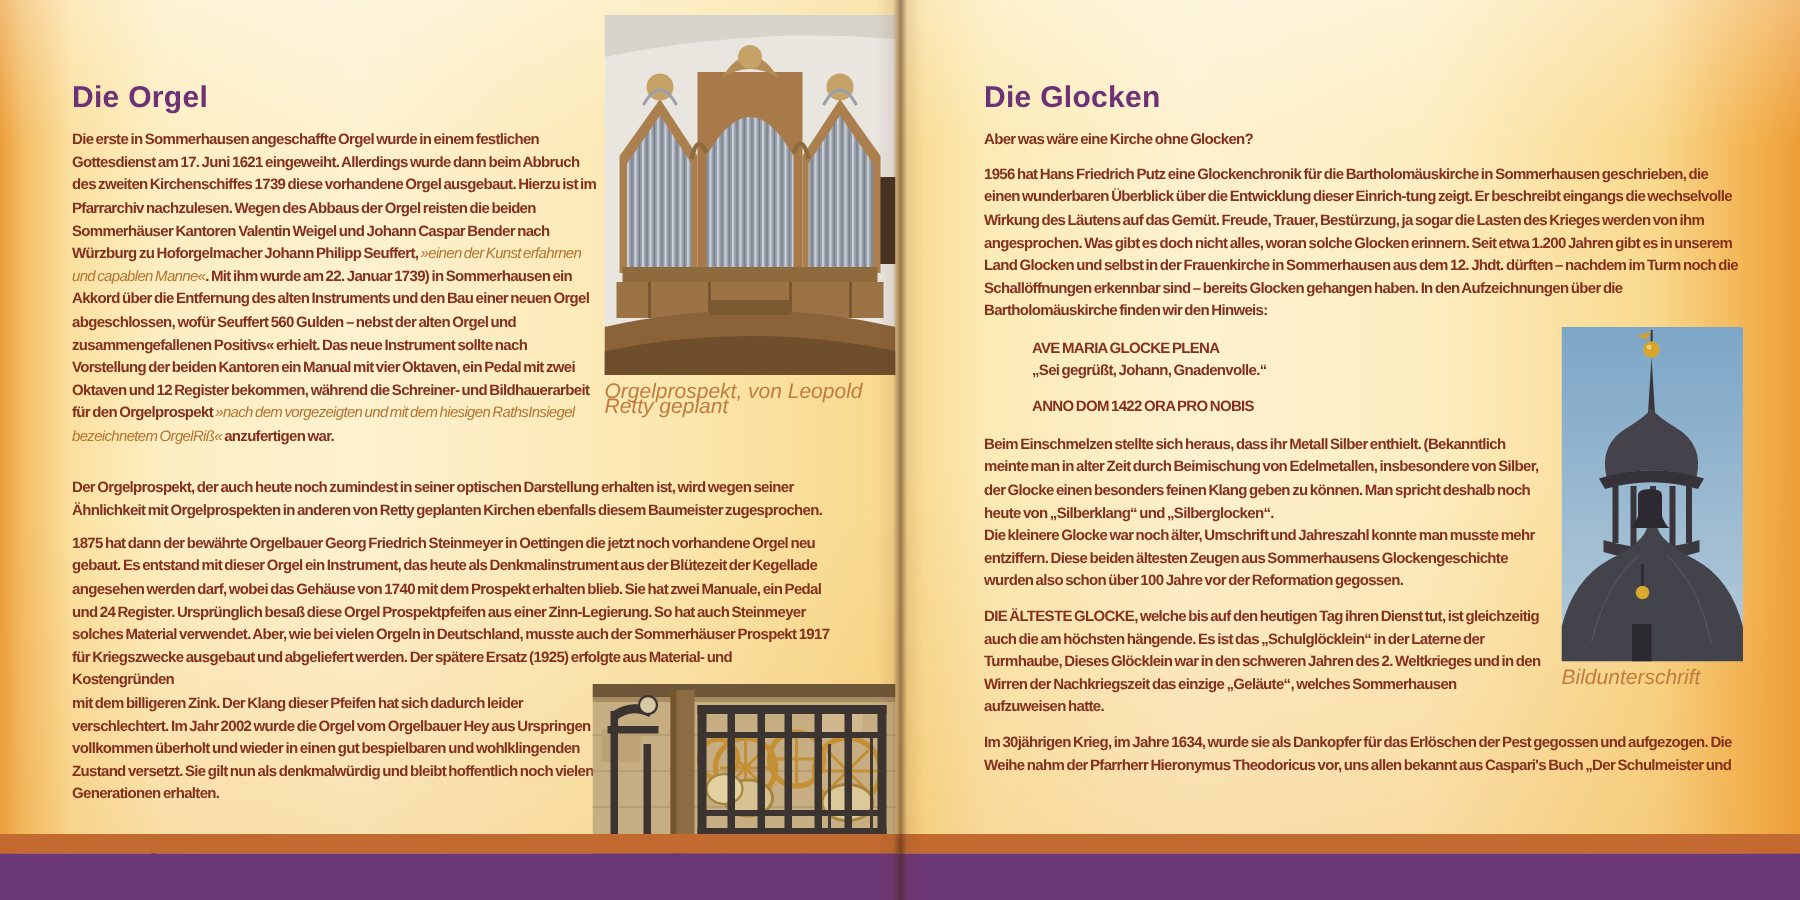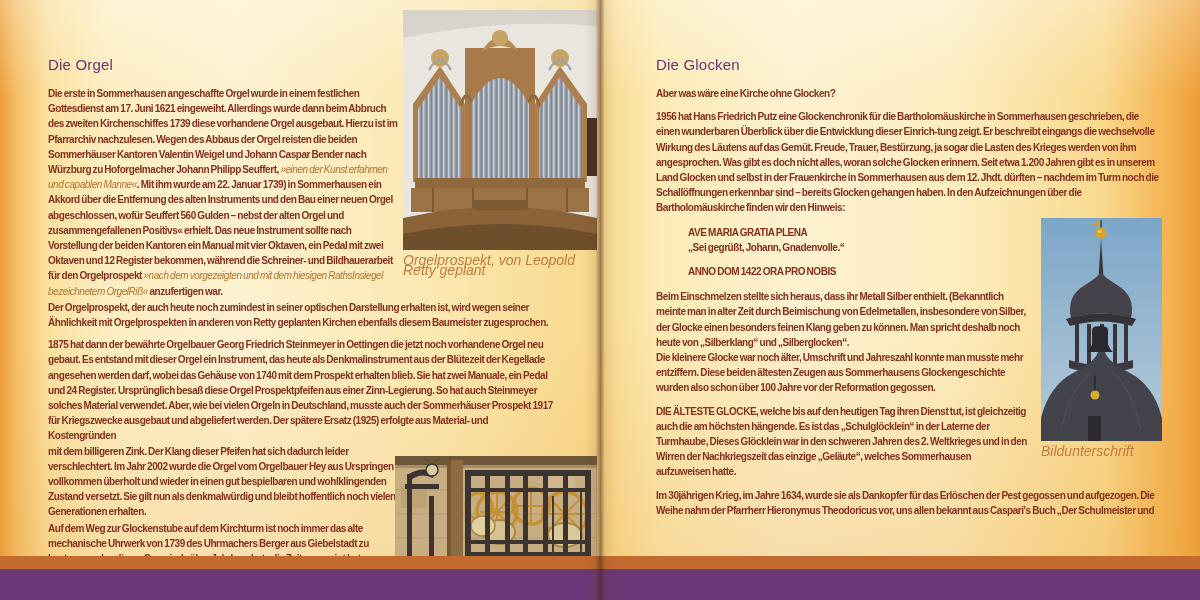--- a/index.html
+++ b/index.html
@@ -8,28 +8,28 @@
   .page{position:absolute;top:0;width:600px;height:600px;overflow:hidden;}
   .page-left{left:0;background:
     linear-gradient(180deg, rgba(255,255,255,0.30) 0%, rgba(255,255,255,0) 16%, rgba(0,0,0,0) 58%, rgba(234,160,60,0.25) 100%),
     linear-gradient(90deg, #ec9d37 0%, #f3bc64 2.5%, #fbe1a0 8%, #fdeec2 18%, #fdf1cf 40%, #fbe7ae 75%, #f8d88b 100%);}
   .page-right{left:600px;background:
     linear-gradient(180deg, rgba(255,255,255,0.30) 0%, rgba(255,255,255,0) 16%, rgba(0,0,0,0) 52%, rgba(234,160,60,0.28) 100%),
     linear-gradient(90deg, #f8d98d 0%, #fcebb6 10%, #fdf1cf 32%, #fdeec2 58%, #f9d98e 84%, #f2ae49 96%, #ec9d37 100%);}
   .content{position:absolute;top:56px;z-index:2;}
   .left-content{left:48px;width:510px;}
   .right-content{left:56px;width:506px;}
-  h1{font-size:15px;line-height:18px;font-weight:normal;color:var(--heading,#6e3076);margin:0 0 12px 0;letter-spacing:0.2px;}
+  h1{font-size:20px;line-height:18px;font-weight:bold;color:var(--heading,#6e3076);margin:0 0 12px 0;letter-spacing:0.2px;}
   .body{font-size:10px;font-weight:bold;line-height:15.2px;color:var(--body_text,#84301e);
         letter-spacing:-0.45px;word-spacing:-0.8px;margin:0;text-align:left;}
   .q{font-style:italic;font-weight:normal;color:var(--quote_italic,#b5722f);}
   .w-narrow{width:350px;}
   .w-wide{width:508px;}
   .block-narrow{display:block;width:350px;}
-  .mt7{margin-top:7px;}.mt8{margin-top:8px;}.mt9{margin-top:1px;}.mt10{margin-top:10px;}
+  .mt7{margin-top:7px;}.mt8{margin-top:8px;}.mt9{margin-top:19px;}.mt10{margin-top:10px;}
   figure{margin:0;padding:0;}
   .caption{font-size:14px;font-style:italic;font-weight:normal;color:var(--caption,#c07c3e);
            letter-spacing:0;word-spacing:0;margin-top:5px;line-height:10px;}
   .organ-fig{position:absolute;left:403px;top:10px;width:194px;z-index:2;}
   .clock-fig{position:absolute;left:395px;top:408px;width:234px;z-index:2;margin-top:48px;}
   .tower-float{float:right;width:121px;margin:2px 0 4px 14px;}
   .quote{margin:9px 0 0 32px;}
   .quote .body{width:330px;}
   .stripe-rust{position:absolute;left:0;top:556px;width:1200px;height:13px;background:var(--stripe_rust,#c26a2f);z-index:4;}
   .stripe-purple{position:absolute;left:0;top:569px;width:1200px;height:31px;background:var(--stripe_purple,#6c3776);z-index:4;}
@@ -182,21 +182,21 @@
           <path d="M20,210 Q30,170 52,152 M100,212 Q92,172 70,152" stroke="#52525c" stroke-width="1" fill="none"></path>
 
           <rect x="53" y="158" width="2" height="16" fill="#2e2c33"></rect>
           <circle cx="54" cy="177" r="4.5" fill="#d9a92c"></circle>
           <rect x="47" y="198" width="13" height="25" fill="#2c2930"></rect>
         </svg>
         <figcaption class="caption">Bildunterschrift</figcaption>
       </figure>
 
       <div class="quote">
-        <p class="body">AVE MARIA GRATIA PLENA</p>
+        <p class="body">AVE MARIA GLOCKE PLENA</p>
         <p class="body">„Sei gegrüßt, Johann, Gnadenvolle.“</p>
       </div>
       <div class="quote">
         <p class="body">ANNO DOM 1422 ORA PRO NOBIS</p>
       </div>
       <p class="body mt10">Beim Einschmelzen stellte sich heraus, dass ihr Metall Silber enthielt. (Bekanntlich meinte man in alter Zeit durch Beimischung von Edelmetallen, insbesondere von Silber, der Glocke einen besonders feinen Klang geben zu können. Man spricht deshalb noch heute von „Silberklang“ und „Silberglocken“.</p>
       <p class="body">Die kleinere Glocke war noch älter, Umschrift und Jahreszahl konnte man musste mehr entziffern. Diese beiden ältesten Zeugen aus Sommerhausens Glockengeschichte wurden also schon über 100 Jahre vor der Reformation gegossen.</p>
       <p class="body mt8">DIE ÄLTESTE GLOCKE, welche bis auf den heutigen Tag ihren Dienst tut, ist gleichzeitig auch die am höchsten hängende. Es ist das „Schulglöcklein“ in der Laterne der Turmhaube, Dieses Glöcklein war in den schweren Jahren des 2. Weltkrieges und in den Wirren der Nachkriegszeit das einzige „Geläute“, welches Sommerhausen aufzuweisen hatte.</p>
       <p class="body mt8">Im 30jährigen Krieg, im Jahre 1634, wurde sie als Dankopfer für das Erlöschen der Pest gegossen und aufgezogen. Die Weihe nahm der Pfarrherr Hieronymus Theodoricus vor, uns allen bekannt aus Caspari's Buch „Der Schulmeister und</p>
     </div>

